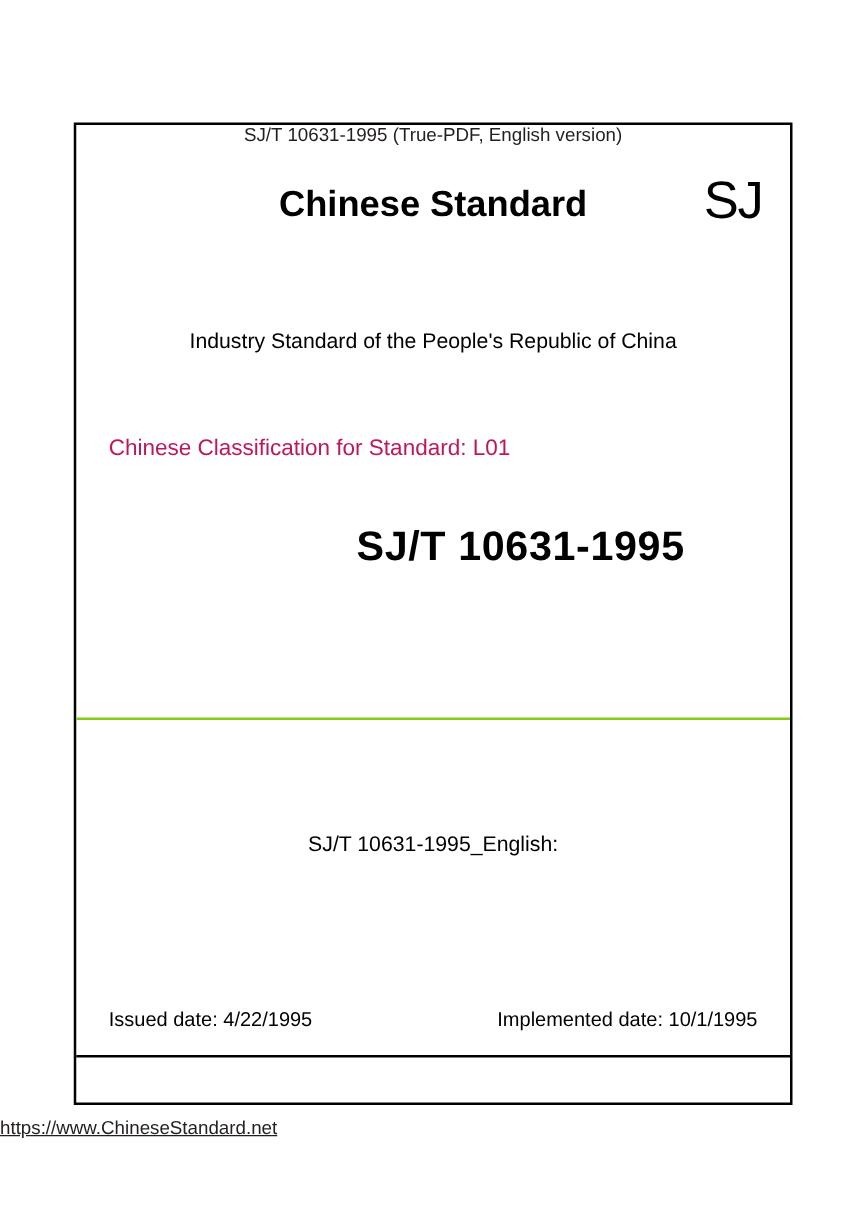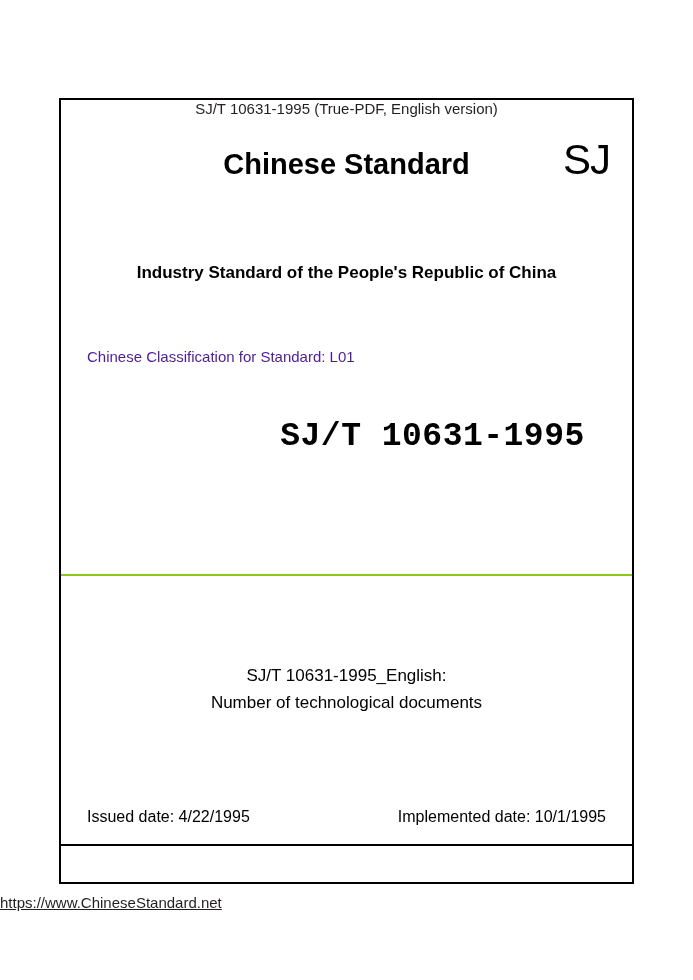--- a/index.html
+++ b/index.html
@@ -74,42 +74,40 @@
   }
   .subtitle {
     position: absolute;
     top: 158px;
     left: 0;
     width: 100%;
     text-align: center;
     font-size: 17px;
     color: #000;
     line-height: 29px;
-    font-weight: bold;
   }
   .classification {
     position: absolute;
     top: 248px;
     left: 26px;
-    font-size: 15px;
-    color: #4c1d95;
+    font-size: 18px;
+    color: #be185d;
   }
   .std-number {
     position: absolute;
     top: 318px;
-    left: 16px;
+    left: 0;
     width: 100%;
     text-align: center;
     font-size: 33px;
     font-weight: bold;
     color: #000;
     letter-spacing: 0.5px;
     padding-left: 140px;
     box-sizing: border-box;
-    font-family: Liberation Mono, monospace;
   }
   .lower-block {
     position: relative;
     height: 270px;
     border-bottom: 2px solid #000;
     box-sizing: border-box;
     text-decoration: underline;
   }
   .eng-title {
     position: absolute;
@@ -169,21 +167,20 @@
       </div>
 
       <div class="classification">Chinese Classification for Standard: L01</div>
 
       <div class="std-number">SJ/T 10631-1995</div>
     </div>
 
     <div class="lower-block">
       <div class="eng-title">
         <div>SJ/T 10631-1995_English:</div>
-        <div>Number of technological documents</div>
       </div>
 
       <div class="dates">
         <div>Issued date: 4/22/1995</div>
         <div>Implemented date: 10/1/1995</div>
       </div>
     </div>
 
     <div class="footer-block"></div>
 

